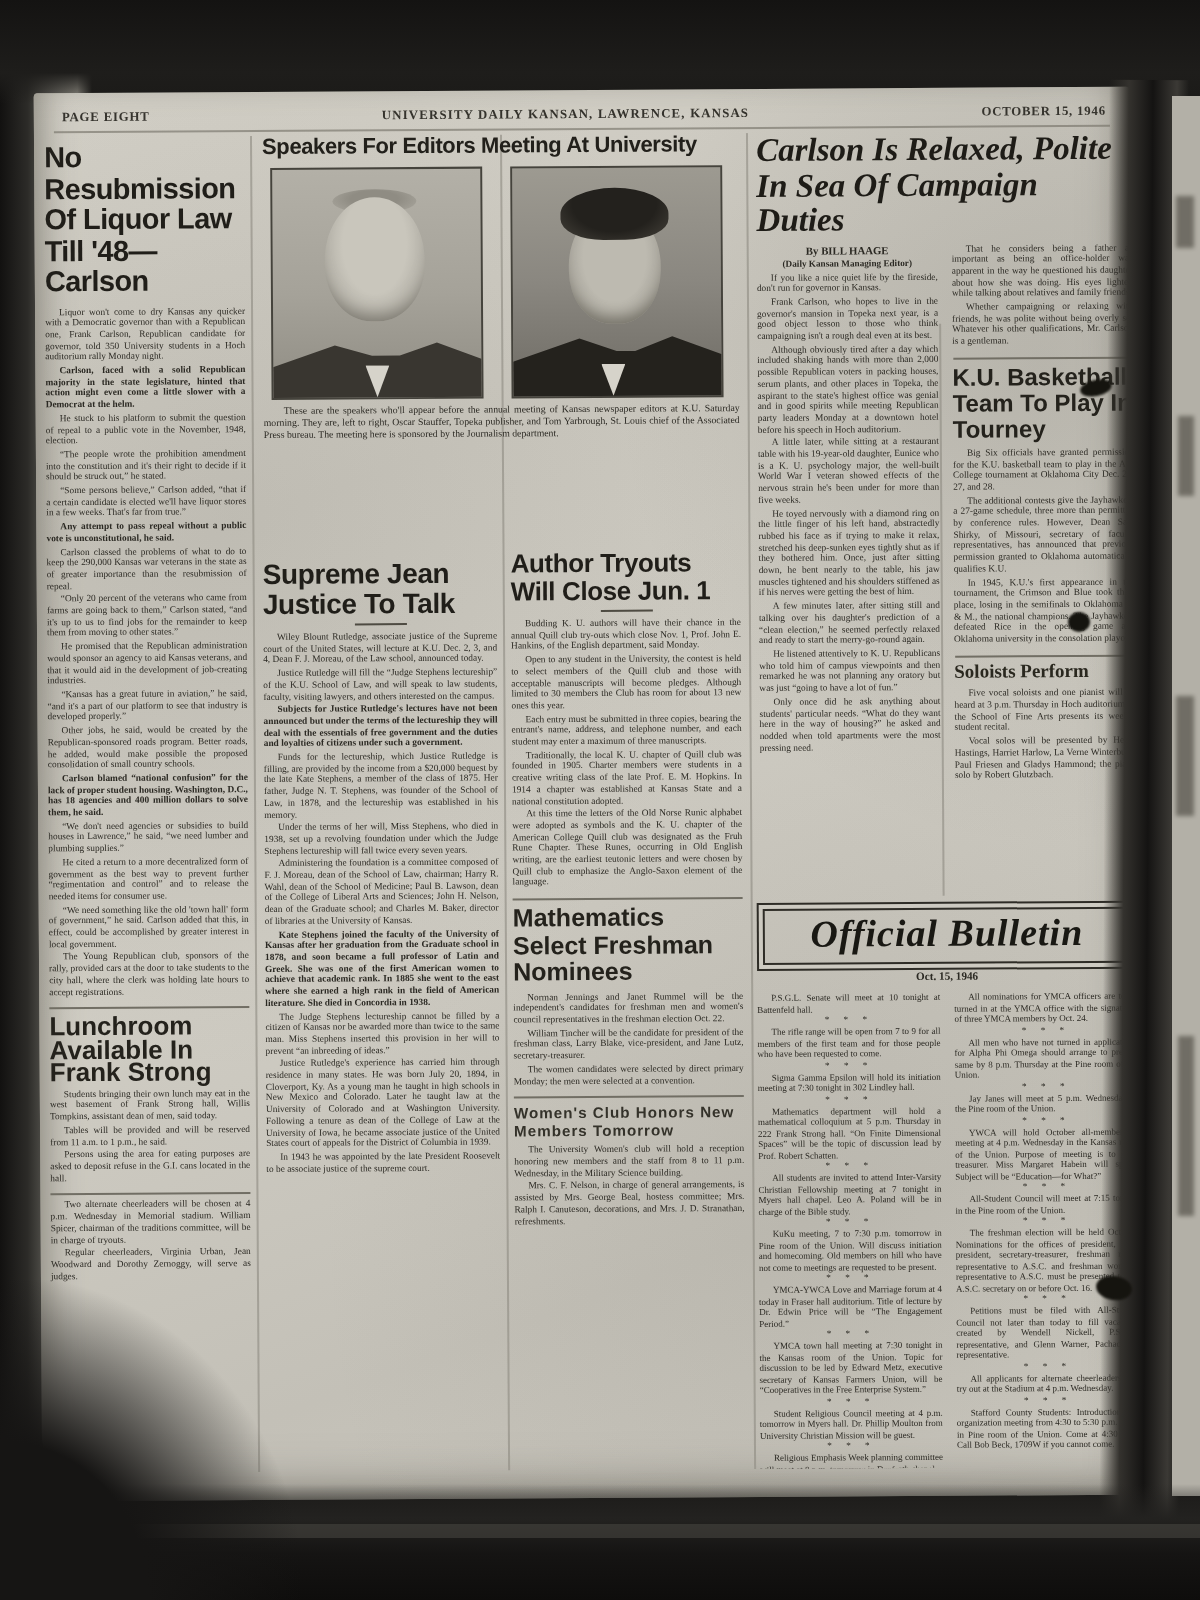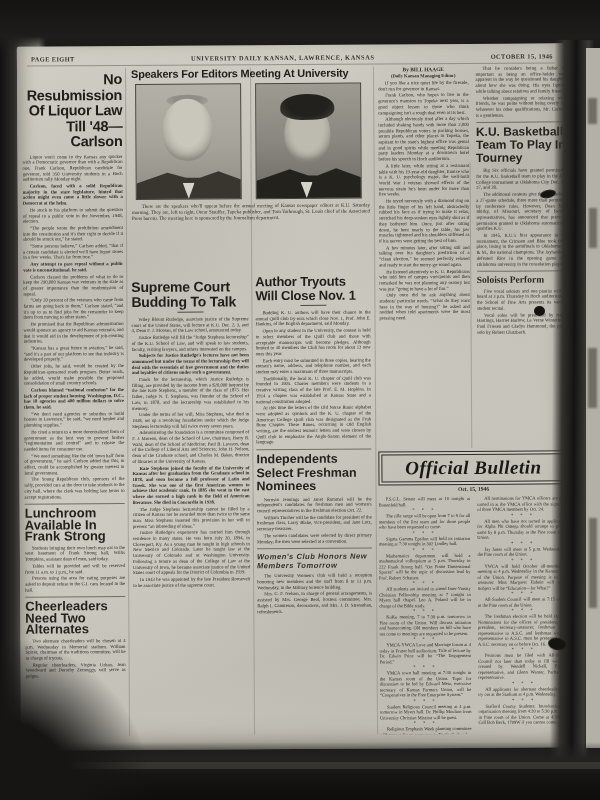--- a/index.html
+++ b/index.html
@@ -48,27 +48,27 @@
   
   .main{position:relative;margin-top:2px;height:668px;overflow:hidden;}
   .vrule{position:absolute;top:0;width:1px;background:#918e84;opacity:.65;}
   
   .sec{position:absolute;}
   .body{font-family:"Liberation Serif",serif;font-size:4.7px;line-height:5.7px;color:#2b2923;}
   .para{margin:0 0 1px 0;text-indent:7px;text-align:justify;}
   .para.bold{font-weight:bold;}
   .b-item{margin:0;text-indent:7px;text-align:justify;}
   .stars{text-align:center;font-size:4.6px;letter-spacing:3px;line-height:6px;color:#2b2923;}
-  .hl-lg{font-family:"Liberation Sans",sans-serif;font-weight:bold;font-size:14.5px;line-height:15.5px;letter-spacing:-.3px;color:#201e19;margin:0 0 4px 0;text-align:right;}
+  .hl-lg{font-family:"Liberation Sans",sans-serif;font-weight:bold;font-size:14.5px;line-height:15.5px;letter-spacing:-.3px;color:#201e19;margin:0 0 4px 0;}
   .hl-lg2{font-family:"Liberation Sans",sans-serif;font-weight:bold;font-size:14px;line-height:15px;letter-spacing:-.2px;color:#201e19;margin:0 0 2px 0;}
   .hl-md{font-family:"Liberation Sans",sans-serif;font-weight:bold;font-size:13px;line-height:11.5px;color:#24221c;margin:0 0 3px 0;}
   .hl-sm{font-family:Liberation Serif, serif;font-weight:600;font-size:9.5px;line-height:10.5px;color:#2a281f;margin:0 0 3px 0;}
   .hl-xs{font-family:"Liberation Sans",sans-serif;font-weight:bold;font-size:7.2px;line-height:8px;color:#24221c;
     border-top:1px solid #57544b;border-bottom:1px solid #57544b;padding:1.5px 0;text-align:center;margin:0 0 3px 0;}
-  .hl-ws{font-family:"Liberation Sans",sans-serif;font-weight:600;font-size:7.6px;line-height:9px;letter-spacing:.5px;color:#34322a;margin:0 0 3px 0;font-style:italic;}
+  .hl-ws{font-family:"Liberation Sans",sans-serif;font-weight:600;font-size:7.6px;line-height:9px;letter-spacing:.5px;color:#34322a;margin:0 0 3px 0;}
   .hl-it{font-family:"Liberation Serif",serif;font-style:italic;font-weight:bold;font-size:16.5px;line-height:17.5px;color:#1e1c17;margin:0 0 4px 0;}
   .dinkus{width:26px;height:1px;background:#4e4b42;margin:2px auto 4px auto;}
   .ruled{border-top:1px solid #716e64;margin-top:4px;padding-top:3px;}
   .byline{font-family:"Liberation Serif",serif;font-weight:bold;font-size:5.4px;text-align:center;line-height:6.5px;}
   .byline2{font-family:"Liberation Serif",serif;font-weight:bold;font-size:4.6px;text-align:center;line-height:5.5px;margin-bottom:2px;}
   .two{display:flex;gap:7px;}
   .tc{flex:1;min-width:0;}
   
   .kicker{font-family:"Liberation Sans",sans-serif;font-weight:bold;font-size:11px;line-height:12px;color:#22201b;margin:0 0 4px 2px;letter-spacing:-.2px;}
   .photos{display:flex;gap:14px;padding:0 6px;}
@@ -148,21 +148,20 @@
       </article>
       <article class="ruled">
         <h2 class="hl-md">Lunchroom Available In Frank Strong</h2>
         <div class="body">
             <p class="para">Students bringing their own lunch may eat in the west basement of Frank Strong hall, Willis Tompkins, assistant dean of men, said today.</p>
             <p class="para">Tables will be provided and will be reserved from 11 a.m. to 1 p.m., he said.</p>
             <p class="para">Persons using the area for eating purposes are asked to deposit refuse in the G.I. cans located in the hall.</p>
           </div>
       </article>
       <article class="ruled">
-        <h2 class="hl-md">Cheerleaders Need Two Alternates</h2>
         <div class="body">
             <p class="para">Two alternate cheerleaders will be chosen at 4 p.m. Wednesday in Memorial stadium. William Spicer, chairman of the traditions committee, will be in charge of tryouts.</p>
             <p class="para">Regular cheerleaders, Virginia Urban, Jean Woodward and Dorothy Zernoggy, will serve as judges.</p>
           </div>
       </article>
     </section>
 
     <section class="sec" style="left:112px;top:0px;width:242px;">
       <div class="kicker">Speakers For Editors Meeting At University</div>
       <div class="photos">
@@ -177,67 +176,68 @@
           <div class="hair"></div>
           <div class="suit"></div>
           <div class="collar"></div>
         </div>
       </div>
       <p class="caption">These are the speakers who'll appear before the annual meeting of Kansas newspaper editors at K.U. Saturday morning. They are, left to right, Oscar Stauffer, Topeka publisher, and Tom Yarbrough, St. Louis chief of the Associated Press bureau. The meeting here is sponsored by the Journalism department.</p>
     </section>
 
     <section class="sec" style="left:113px;top:212px;width:117px;">
       <article>
-        <h1 class="hl-lg2">Supreme Court Budding To Talk</h1>
+        <h1 class="hl-lg2">Supreme Jean Justice To Talk</h1>
         <div class="dinkus"></div>
         <div class="body">
             <p class="para">Wiley Blount Rutledge, associate justice of the Supreme court of the United States, will lecture at K.U. Dec. 2, 3, and 4, Dean F. J. Moreau, of the Law school, announced today.</p>
             <p class="para">Justice Rutledge will fill the “Judge Stephens lectureship” of the K.U. School of Law, and will speak to law students, faculty, visiting lawyers, and others interested on the campus.</p>
             <p class="para bold">Subjects for Justice Rutledge's lectures have not been announced but under the terms of the lectureship they will deal with the essentials of free government and the duties and loyalties of citizens under such a government.</p>
             <p class="para">Funds for the lectureship, which Justice Rutledge is filling, are provided by the income from a $20,000 bequest by the late Kate Stephens, a member of the class of 1875. Her father, Judge N. T. Stephens, was founder of the School of Law, in 1878, and the lectureship was established in his memory.</p>
             <p class="para">Under the terms of her will, Miss Stephens, who died in 1938, set up a revolving foundation under which the Judge Stephens lectureship will fall twice every seven years.</p>
             <p class="para">Administering the foundation is a committee composed of F. J. Moreau, dean of the School of Law, chairman; Harry R. Wahl, dean of the School of Medicine; Paul B. Lawson, dean of the College of Liberal Arts and Sciences; John H. Nelson, dean of the Graduate school; and Charles M. Baker, director of libraries at the University of Kansas.</p>
             <p class="para bold">Kate Stephens joined the faculty of the University of Kansas after her graduation from the Graduate school in 1878, and soon became a full professor of Latin and Greek. She was one of the first American women to achieve that academic rank. In 1885 she went to the east where she earned a high rank in the field of American literature. She died in Concordia in 1938.</p>
             <p class="para">The Judge Stephens lectureship cannot be filled by a citizen of Kansas nor be awarded more than twice to the same man. Miss Stephens inserted this provision in her will to prevent “an inbreeding of ideas.”</p>
             <p class="para">Justice Rutledge's experience has carried him through residence in many states. He was born July 20, 1894, in Cloverport, Ky. As a young man he taught in high schools in New Mexico and Colorado. Later he taught law at the University of Colorado and at Washington University. Following a tenure as dean of the College of Law at the University of Iowa, he became associate justice of the United States court of appeals for the District of Columbia in 1939.</p>
             <p class="para">In 1943 he was appointed by the late President Roosevelt to be associate justice of the supreme court.</p>
           </div>
       </article>
     </section>
 
     <section class="sec" style="left:237px;top:208px;width:115px;">
       <article>
-        <h1 class="hl-lg2" style="font-size:13px;line-height:14px;">Author Tryouts Will Close Nov. 1</h1>
+        <h1 class="hl-lg2" style="font-size:13px;line-height:14px;">Author Tryouts Will Close Jun. 1</h1>
         <div class="dinkus"></div>
         <div class="body">
             <p class="para">Budding K. U. authors will have their chance in the annual Quill club try-outs which close Nov. 1, Prof. John E. Hankins, of the English department, said Monday.</p>
             <p class="para">Open to any student in the University, the contest is held to select members of the Quill club and those with acceptable manuscripts will become pledges. Although limited to 30 members the Club has room for about 13 new ones this year.</p>
             <p class="para">Each entry must be submitted in three copies, bearing the entrant's name, address, and telephone number, and each student may enter a maximum of three manuscripts.</p>
             <p class="para">Traditionally, the local K. U. chapter of Quill club was founded in 1905. Charter members were students in a creative writing class of the late Prof. E. M. Hopkins. In 1914 a chapter was established at Kansas State and a national constitution adopted.</p>
             <p class="para">At this time the letters of the Old Norse Runic alphabet were adopted as symbols and the K. U. chapter of the American College Quill club was designated as the Fruh Rune Chapter. These Runes, occurring in Old English writing, are the earliest teutonic letters and were chosen by Quill club to emphasize the Anglo-Saxon element of the language.</p>
           </div>
       </article>
       <article class="ruled">
-        <h2 class="hl-md" style="font-size:12.5px;line-height:13.5px;">Independents Select Freshman Nominees</h2>
+        <h2 class="hl-md" style="font-size:12.5px;line-height:13.5px;">Mathematics Select Freshman Nominees</h2>
         <div class="body">
             <p class="para">Norman Jennings and Janet Rummel will be the independent's candidates for freshman men and women's council representatives in the freshman election Oct. 22.</p>
             <p class="para">William Tincher will be the candidate for president of the freshman class, Larry Blake, vice-president, and Jane Lutz, secretary-treasurer.</p>
             <p class="para">The women candidates were selected by direct primary Monday; the men were selected at a convention.</p>
           </div>
       </article>
       <article class="ruled">
         <h3 class="hl-ws">Women's Club Honors New Members Tomorrow</h3>
         <div class="body">
             <p class="para">The University Women's club will hold a reception honoring new members and the staff from 8 to 11 p.m. Wednesday, in the Military Science building.</p>
             <p class="para">Mrs. C. F. Nelson, in charge of general arrangements, is assisted by Mrs. George Beal, hostess committee; Mrs. Ralph I. Canuteson, decorations, and Mrs. J. D. Stranathan, refreshments.</p>
           </div>
       </article>
     </section>
 
     <section class="sec" style="left:361px;top:0px;width:188px;">
+      <h1 class="hl-it">Carlson Is Relaxed, Polite In Sea Of Campaign Duties</h1>
       <div class="two">
         <div class="tc">
           <div class="byline">By BILL HAAGE</div>
           <div class="byline2">(Daily Kansan Managing Editor)</div>
           <div class="body">
               <p class="para">If you like a nice quiet life by the fireside, don't run for governor in Kansas.</p>
               <p class="para">Frank Carlson, who hopes to live in the governor's mansion in Topeka next year, is a good object lesson to those who think campaigning isn't a rough deal even at its best.</p>
               <p class="para">Although obviously tired after a day which included shaking hands with more than 2,000 possible Republican voters in packing houses, serum plants, and other places in Topeka, the aspirant to the state's highest office was genial and in good spirits while meeting Republican party leaders Monday at a downtown hotel before his speech in Hoch auditorium.</p>
               <p class="para">A little later, while sitting at a restaurant table with his 19-year-old daughter, Eunice who is a K. U. psychology major, the well-built World War I veteran showed effects of the nervous strain he's been under for more than five weeks.</p>
               <p class="para">He toyed nervously with a diamond ring on the little finger of his left hand, abstractedly rubbed his face as if trying to make it relax, stretched his deep-sunken eyes tightly shut as if they bothered him. Once, just after sitting down, he bent nearly to the table, his jaw muscles tightened and his shoulders stiffened as if his nerves were getting the best of him.</p>

